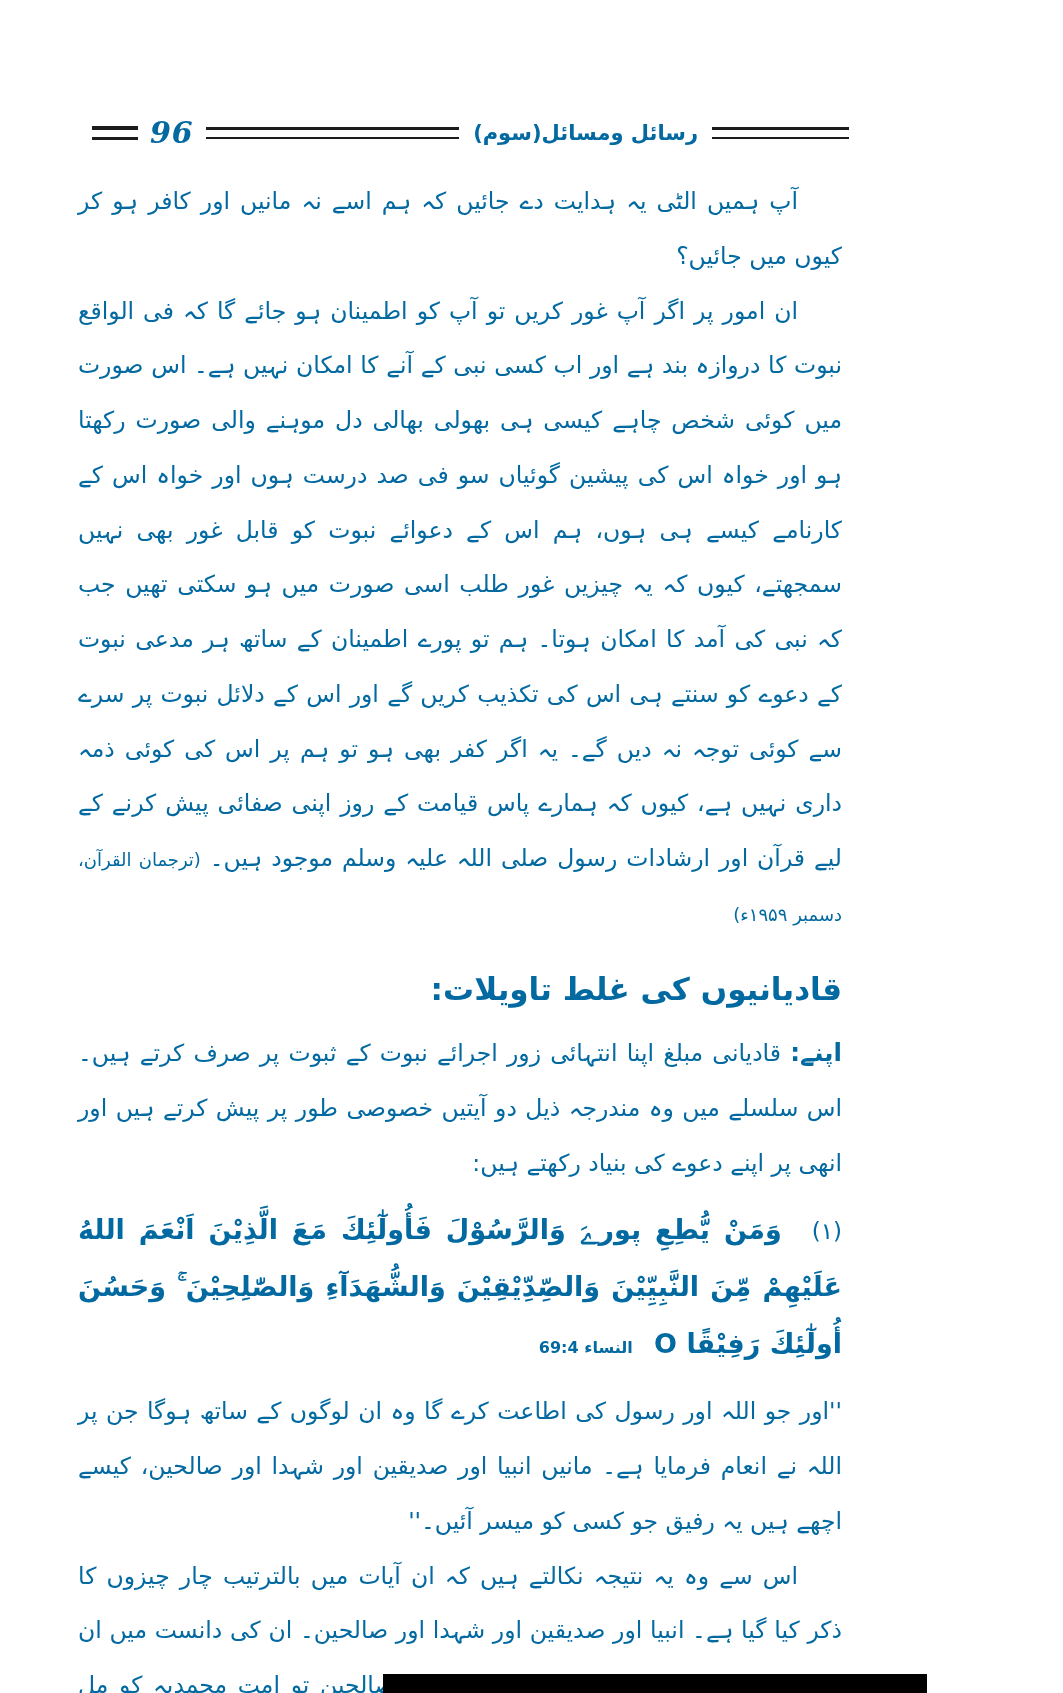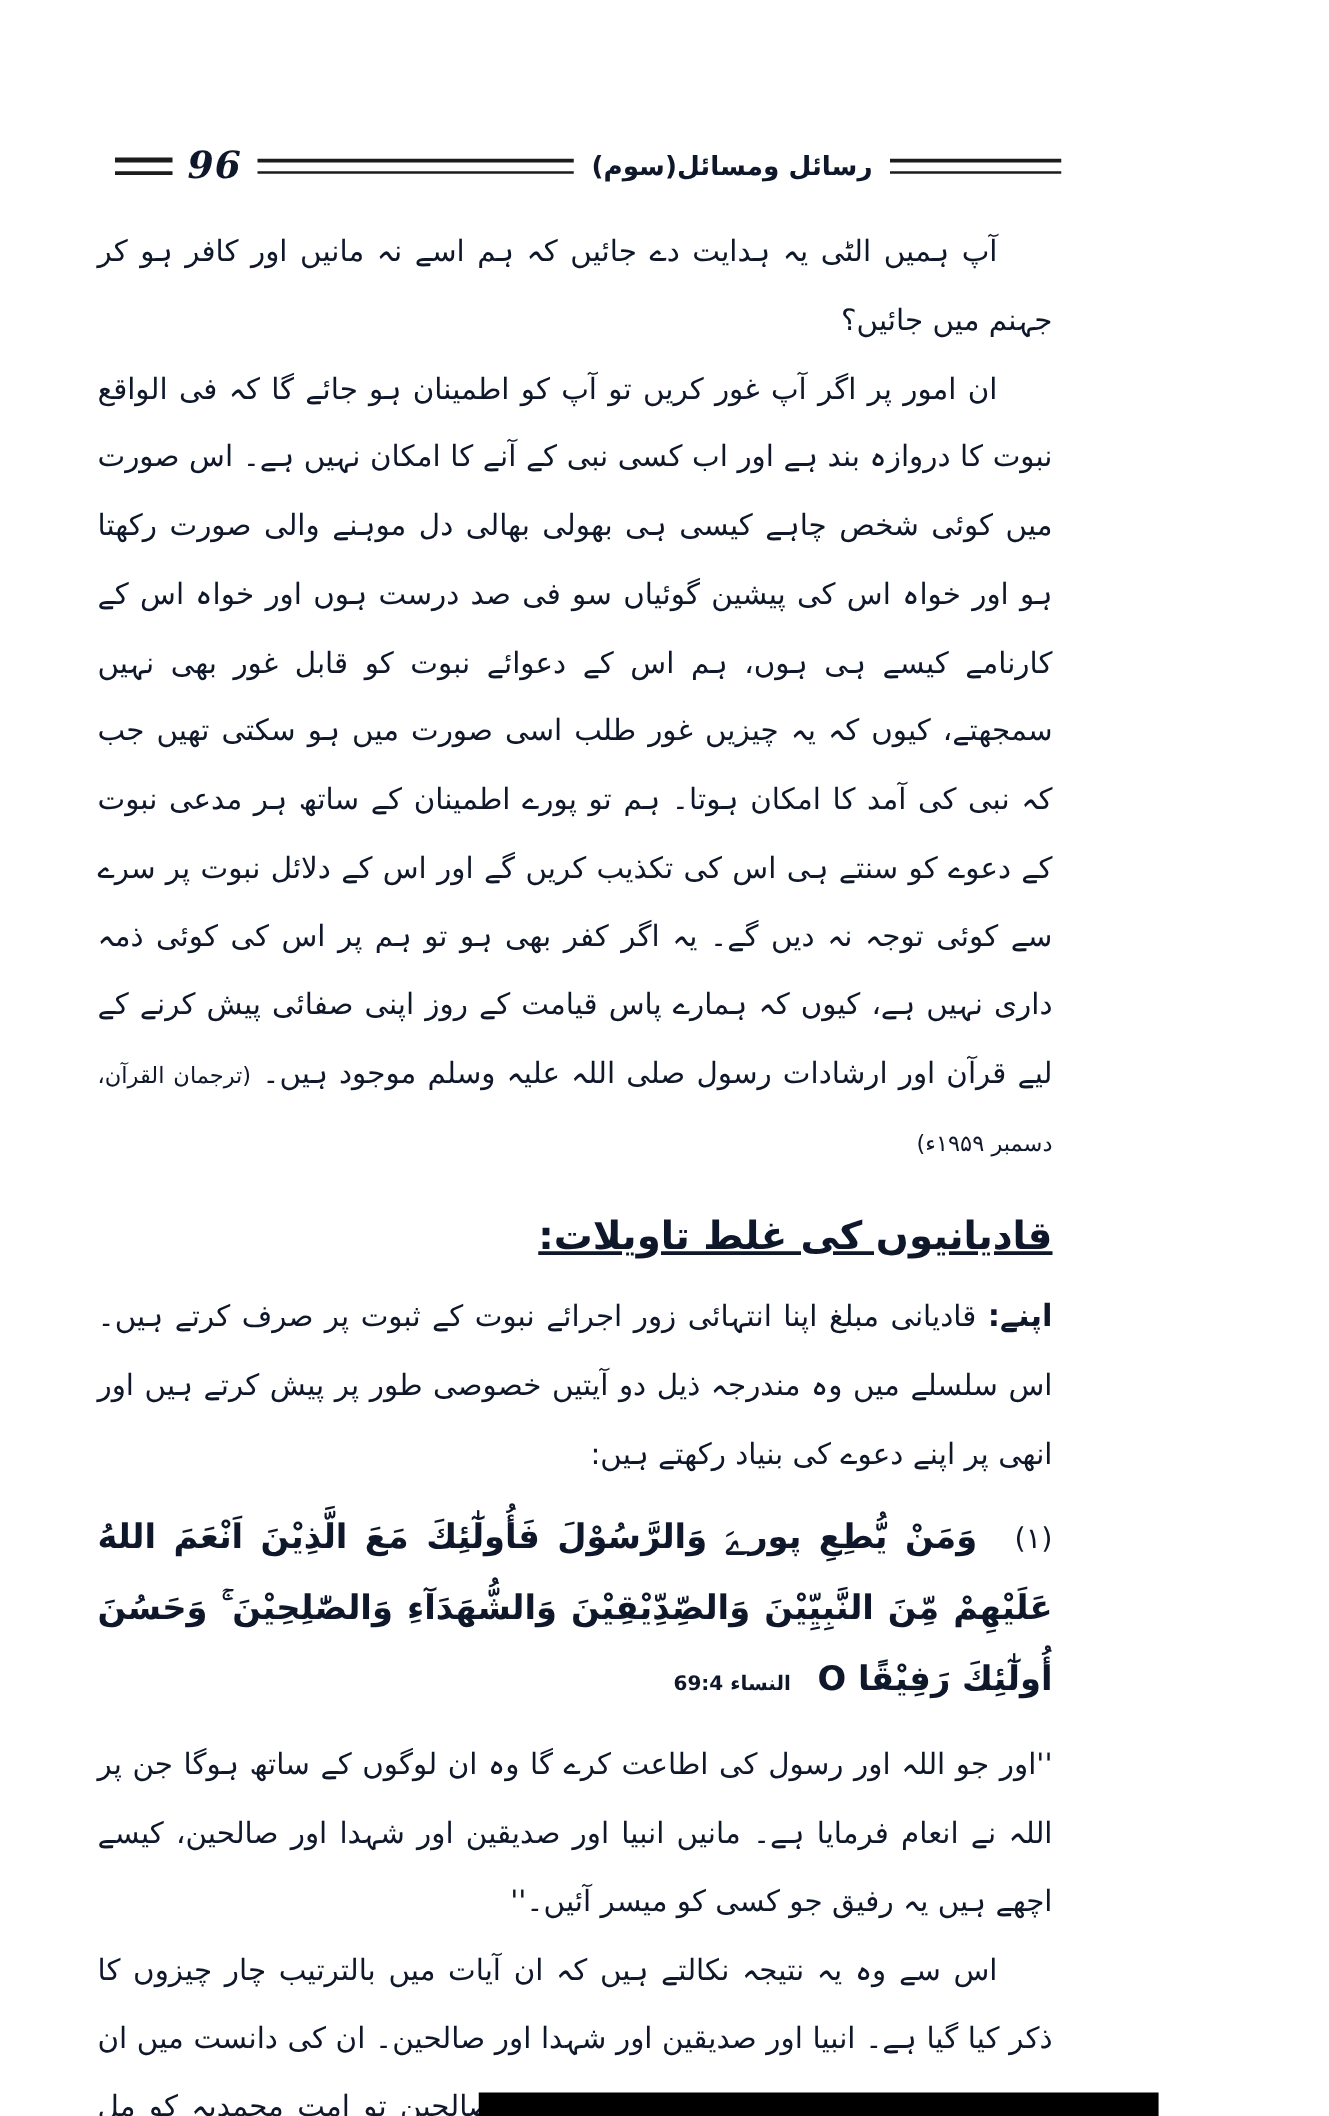--- a/index.html
+++ b/index.html
@@ -1,21 +1,21 @@
 <!DOCTYPE html>
 <html lang="ur"><head>
 <meta charset="utf-8">
 <style>
   html,body{margin:0;padding:0;background:#ffffff;}
   .page{
     position:relative;
     width:927px;height:1693px;
     background:#ffffff;
     overflow:hidden;
-    color:#0f172a;
+    color:#0369a1;
     font-family:"DejaVu Sans",sans-serif;
   }
   
   .page-header{
     display:flex;align-items:center;
     margin:118px 78px 0 92px;
     gap:12px;
   }
   .rule{
     height:7px;
@@ -46,21 +46,20 @@
     line-height:2.33;
   }
   .para{margin:0;}
   .indent{text-indent:44px;}
   .cite{font-size:18px;}
   .section-heading{
     margin:24px 0 10px;
     font-size:31px;font-weight:bold;
     text-align:right;
     line-height:1.6;
-    text-decoration:underline;
   }
   .q-label{font-weight:bold;font-size:24.5px;}
   .verse{
     margin:10px 0 12px;
     font-weight:bold;
     font-size:27px;
     line-height:2.12;
     text-align:justify;
   }
   .verse-num{
@@ -88,21 +87,21 @@
   <header class="page-header">
     <div class="rule rule-short"></div>
     <div class="page-num">96</div>
     <div class="rule rule-mid"></div>
     <div class="header-title">رسائل ومسائل(سوم)</div>
     <div class="rule rule-end"></div>
   </header>
 
   <main class="content">
 
-    <p class="para indent">آپ ہمیں الٹی یہ ہدایت دے جائیں کہ ہم اسے نہ مانیں اور کافر ہو کر جہنم میں جائیں؟</p>
+    <p class="para indent">آپ ہمیں الٹی یہ ہدایت دے جائیں کہ ہم اسے نہ مانیں اور کافر ہو کر کیوں میں جائیں؟</p>
 
     <p class="para indent">
       <span>ان امور پر اگر آپ غور کریں تو آپ کو اطمینان ہو جائے گا کہ فی الواقع نبوت کا دروازہ بند ہے اور اب کسی نبی کے آنے کا امکان نہیں ہے۔ اس صورت میں کوئی شخص چاہے کیسی ہی بھولی بھالی دل موہنے والی صورت رکھتا ہو اور خواہ اس کی پیشین گوئیاں سو فی صد درست ہوں اور خواہ اس کے کارنامے کیسے ہی ہوں، ہم اس کے دعوائے نبوت کو قابل غور بھی نہیں سمجھتے، کیوں کہ یہ چیزیں غور طلب اسی صورت میں ہو سکتی تھیں جب کہ نبی کی آمد کا امکان ہوتا۔ ہم تو پورے اطمینان کے ساتھ ہر مدعی نبوت کے دعوے کو سنتے ہی اس کی تکذیب کریں گے اور اس کے دلائل نبوت پر سرے سے کوئی توجہ نہ دیں گے۔ یہ اگر کفر بھی ہو تو ہم پر اس کی کوئی ذمہ داری نہیں ہے، کیوں کہ ہمارے پاس قیامت کے روز اپنی صفائی پیش کرنے کے لیے قرآن اور ارشادات رسول صلی اللہ علیہ وسلم موجود ہیں۔</span>
       <span class="cite">(ترجمان القرآن، دسمبر ۱۹۵۹ء)</span>
     </p>
 
     <h2 class="section-heading">قادیانیوں کی غلط تاویلات:</h2>
 
     <p class="para">
       <span class="q-label">اپنے:</span>

